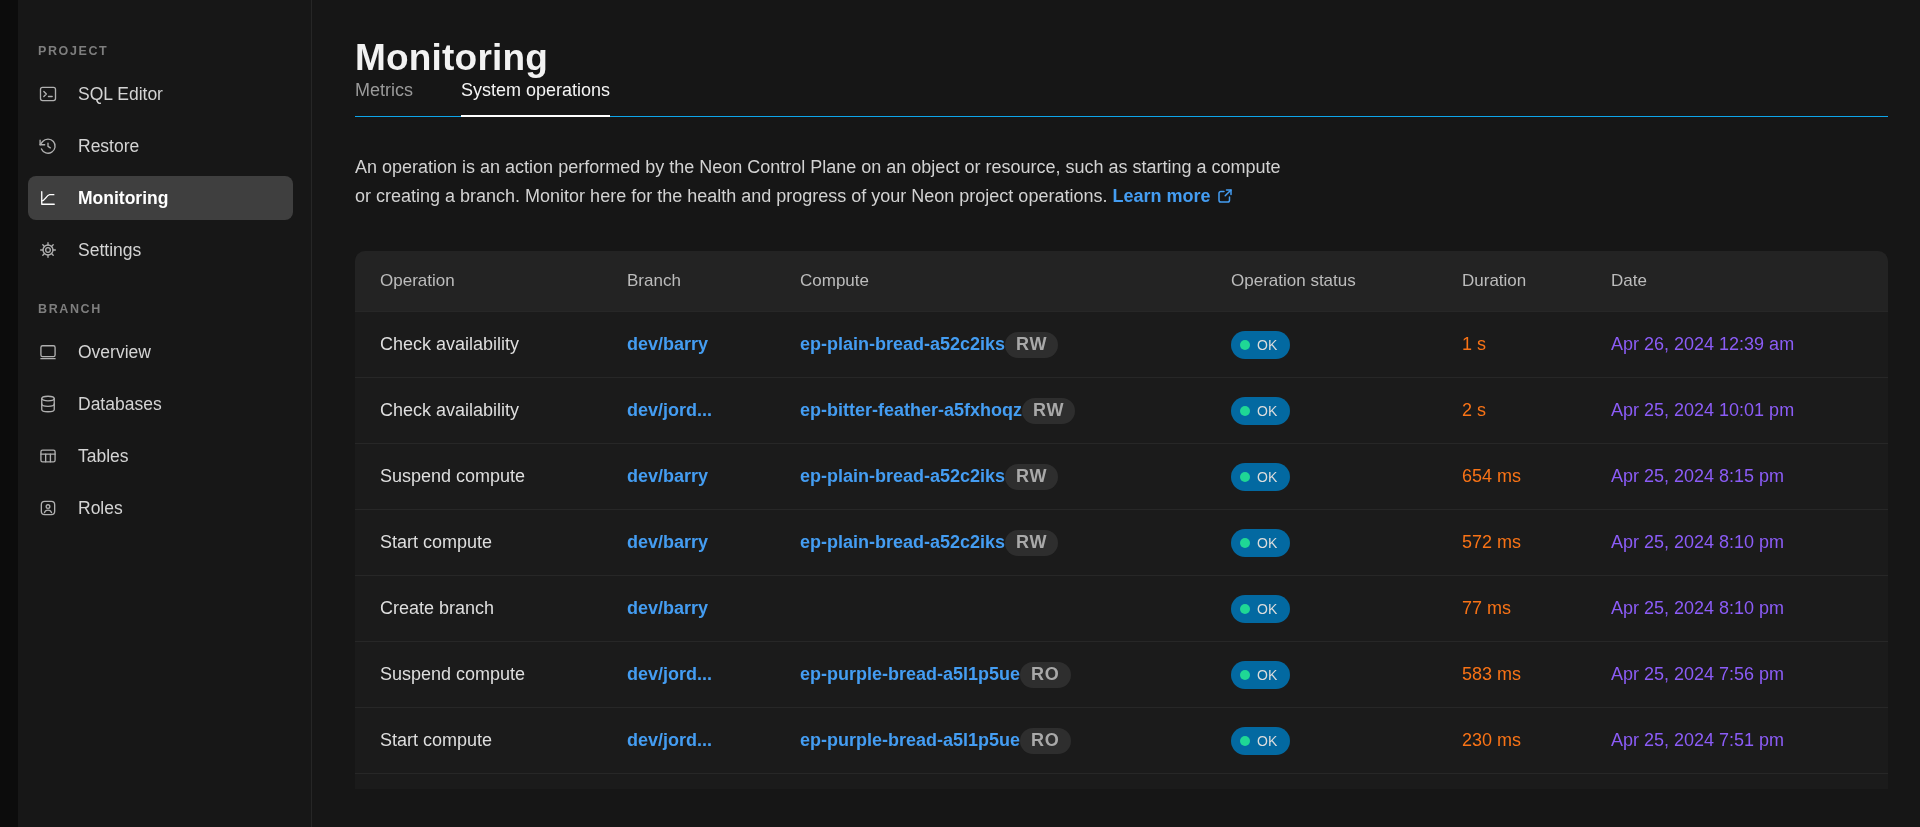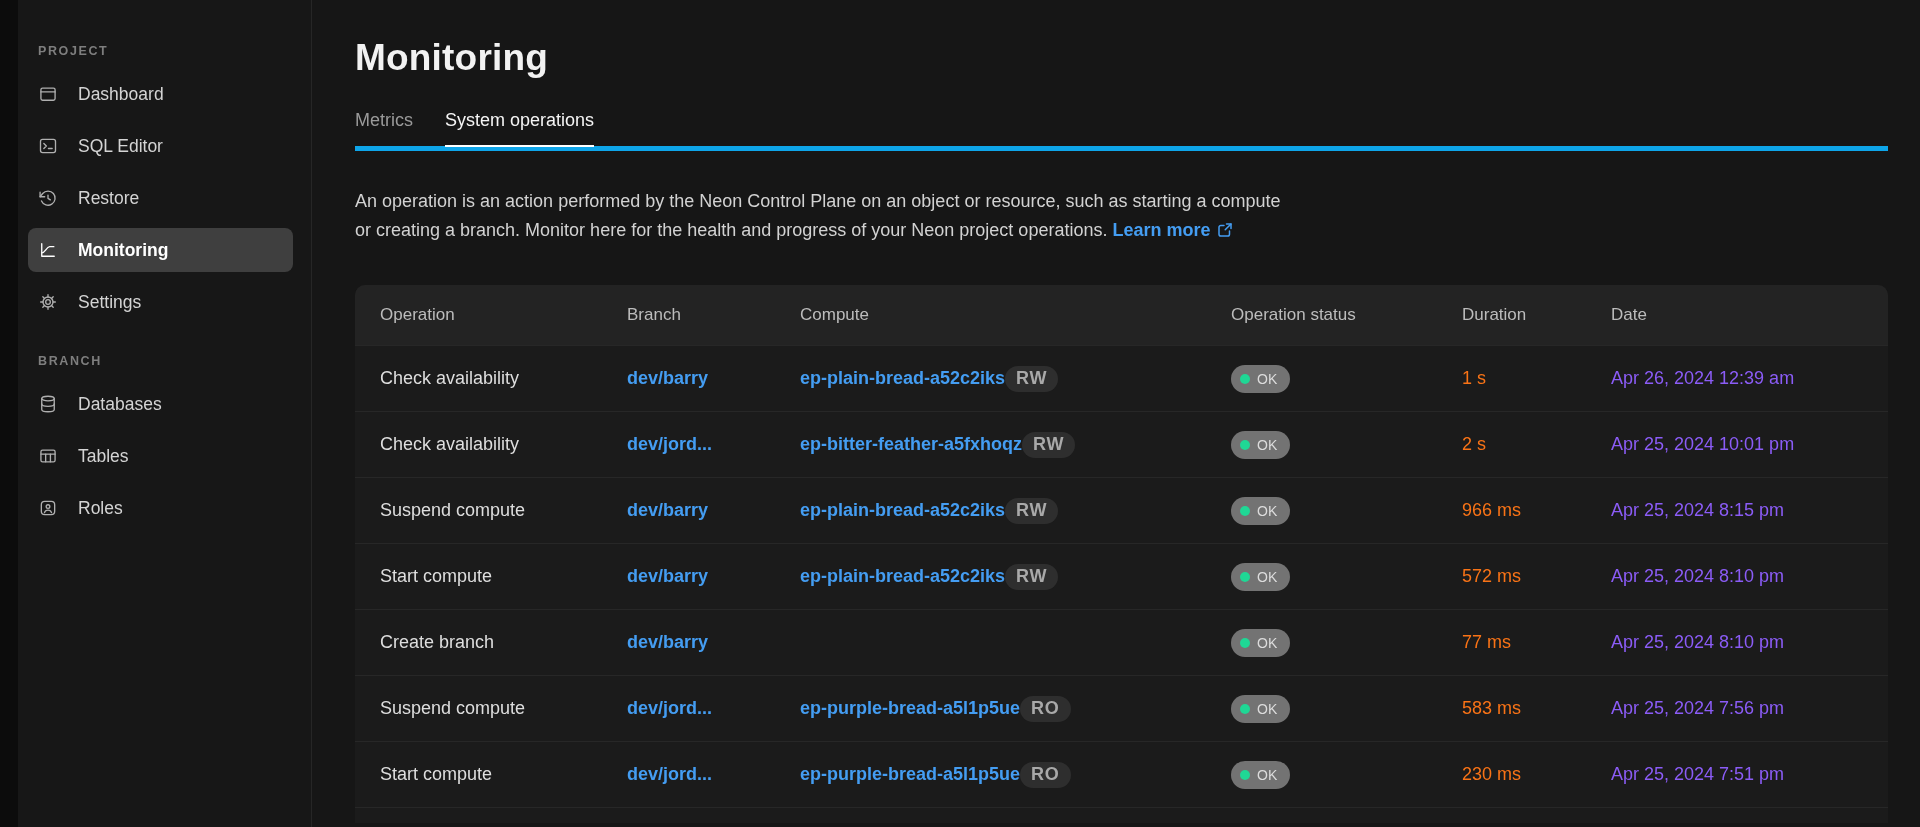--- a/index.html
+++ b/index.html
@@ -32,21 +32,21 @@
     height:44px;padding:0 10px;border-radius:8px;margin-bottom:8px;
     font-size:17.5px;color:#d4d4d4;cursor:pointer;
   }
   .side-item.active{background:#3f3f3f;color:#ffffff;font-weight:600;}
   .side-item .icon{width:20px;height:20px;color:#b0b0b0;flex:0 0 20px;display:flex;}
   .side-item.active .icon{color:#ffffff;}
   .icon svg{width:20px;height:20px;display:block;}
   
   .content{position:absolute;left:312px;top:0;right:0;bottom:0;padding:36px 32px 0 43px;background:#161616;}
   h1{font-size:37px;line-height:44px;font-weight:700;color:#f2f2f2;letter-spacing:.2px;}
-  .tabs{display:flex;gap:32px;margin-top:30px;border-bottom:5px solid #0ea5e9;width:1533px;}
+  .tabs{display:flex;gap:48px;border-bottom:1px solid #0ea5e9;width:1533px;}
   .tab{font-size:18px;font-weight:500;color:#9a9a9a;padding-bottom:15px;position:relative;cursor:pointer;}
   .tab.active{color:#f5f5f5;}
   .tab.active::after{content:"";position:absolute;left:0;right:0;bottom:-1px;height:2px;background:#ffffff;}
   .desc{margin-top:36px;font-size:18px;line-height:29px;color:#d2d2d2;}
   .desc .line{display:block;}
   .learn-more{color:var(--accent-blue);font-weight:700;text-decoration:none;cursor:pointer;white-space:nowrap;}
   .ext-icon{display:inline-block;vertical-align:-2px;margin-left:6px;color:var(--accent-blue);}
   .ext-icon svg{width:16px;height:16px;display:block;}
   
   .table{width:1533px;margin-top:40px;border-radius:10px 10px 0 0;overflow:hidden;background:#1b1b1b;}
@@ -61,43 +61,34 @@
   .cell.c-date{color:#8b5cf6;}
   .link{color:var(--accent-blue);font-weight:700;text-decoration:none;cursor:pointer;}
   .cell.c-compute{display:flex;align-items:center;}
   .badge{
     display:inline-flex;align-items:center;height:26px;padding:0 11px;
     background:#2e2e2e;border-radius:13px;
     font-size:18px;font-weight:600;letter-spacing:.8px;color:#a9a9a9;
   }
   .pill{
     display:inline-flex;align-items:center;gap:7px;height:28px;
-    padding:0 13px 0 9px;background:#737373;border-radius:14px;
+    padding:0 13px 0 9px;background:#0369a1;border-radius:14px;
     font-size:14px;font-weight:500;color:#dcdcdc;
   }
   .dot{width:10px;height:10px;border-radius:50%;background:var(--status-green);}
 </style>
 </head>
 <body>
 
 <div class="rail"></div>
 
 <nav class="sidebar" id="sidebar">
   <div class="side-section">
     <div class="side-label">PROJECT</div>
     <div class="side-items">
-  <div class="side-item">
-    <span class="icon">
-            <svg fill="none" stroke="currentColor" stroke-width="1.6" stroke-linecap="round" stroke-linejoin="round" viewBox="0 0 24 24">
-              <rect x="3.5" y="5" width="17" height="14.5" rx="2"></rect>
-              <line x1="3.5" y1="9.5" x2="20.5" y2="9.5"></line>
-            </svg>
-          </span>
-    <span class="side-item-label">Dashboard</span>
-  </div>
 
 
   <div class="side-item">
     <span class="icon">
             <svg fill="none" stroke="currentColor" stroke-width="1.6" stroke-linecap="round" stroke-linejoin="round" viewBox="0 0 24 24">
               <rect x="3" y="4" width="18" height="16" rx="2.5"></rect>
               <polyline points="7 9 10 12 7 15"></polyline>
               <line x1="12.5" y1="15" x2="17" y2="15"></line>
             </svg>
           </span>
@@ -142,20 +133,29 @@
             </svg>
           </span>
     <span class="side-item-label">Settings</span>
   </div>
 </div>
   </div>
 
   <div class="side-section">
     <div class="side-label">BRANCH</div>
     <div class="side-items">
+  <div class="side-item">
+    <span class="icon">
+            <svg fill="none" stroke="currentColor" stroke-width="1.6" stroke-linecap="round" stroke-linejoin="round" viewBox="0 0 24 24">
+              <rect x="3.5" y="4.5" width="17" height="13" rx="2"></rect>
+              <line x1="3.5" y1="20" x2="20.5" y2="20"></line>
+            </svg>
+          </span>
+    <span class="side-item-label">Overview</span>
+  </div>
 
   <div class="side-item">
     <span class="icon">
             <svg fill="none" stroke="currentColor" stroke-width="1.6" stroke-linecap="round" stroke-linejoin="round" viewBox="0 0 24 24">
               <ellipse cx="12" cy="5.5" rx="7.5" ry="2.8"></ellipse>
               <path d="M4.5 5.5v13c0 1.55 3.36 2.8 7.5 2.8s7.5-1.25 7.5-2.8v-13"></path>
               <path d="M4.5 12c0 1.55 3.36 2.8 7.5 2.8s7.5-1.25 7.5-2.8"></path>
             </svg>
           </span>
     <span class="side-item-label">Databases</span>
@@ -256,21 +256,21 @@
     <div class="cell c-compute">
       <a class="link">ep-plain-bread-a52c2iks</a>
       <span class="badge">RW</span>
     </div>
     <div class="cell">
       <span class="pill">
         <span class="dot"></span>
         <span class="pill-label">OK</span>
       </span>
     </div>
-    <div class="cell c-dur">966 ms</div>
+    <div class="cell c-dur">654 ms</div>
     <div class="cell c-date">Apr 25, 2024 8:15 pm</div>
   </div>
 
   <div class="trow">
     <div class="cell c-op">Start compute</div>
     <div class="cell"><a class="link">dev/barry</a></div>
     <div class="cell c-compute">
       <a class="link">ep-plain-bread-a52c2iks</a>
       <span class="badge">RW</span>
     </div>

